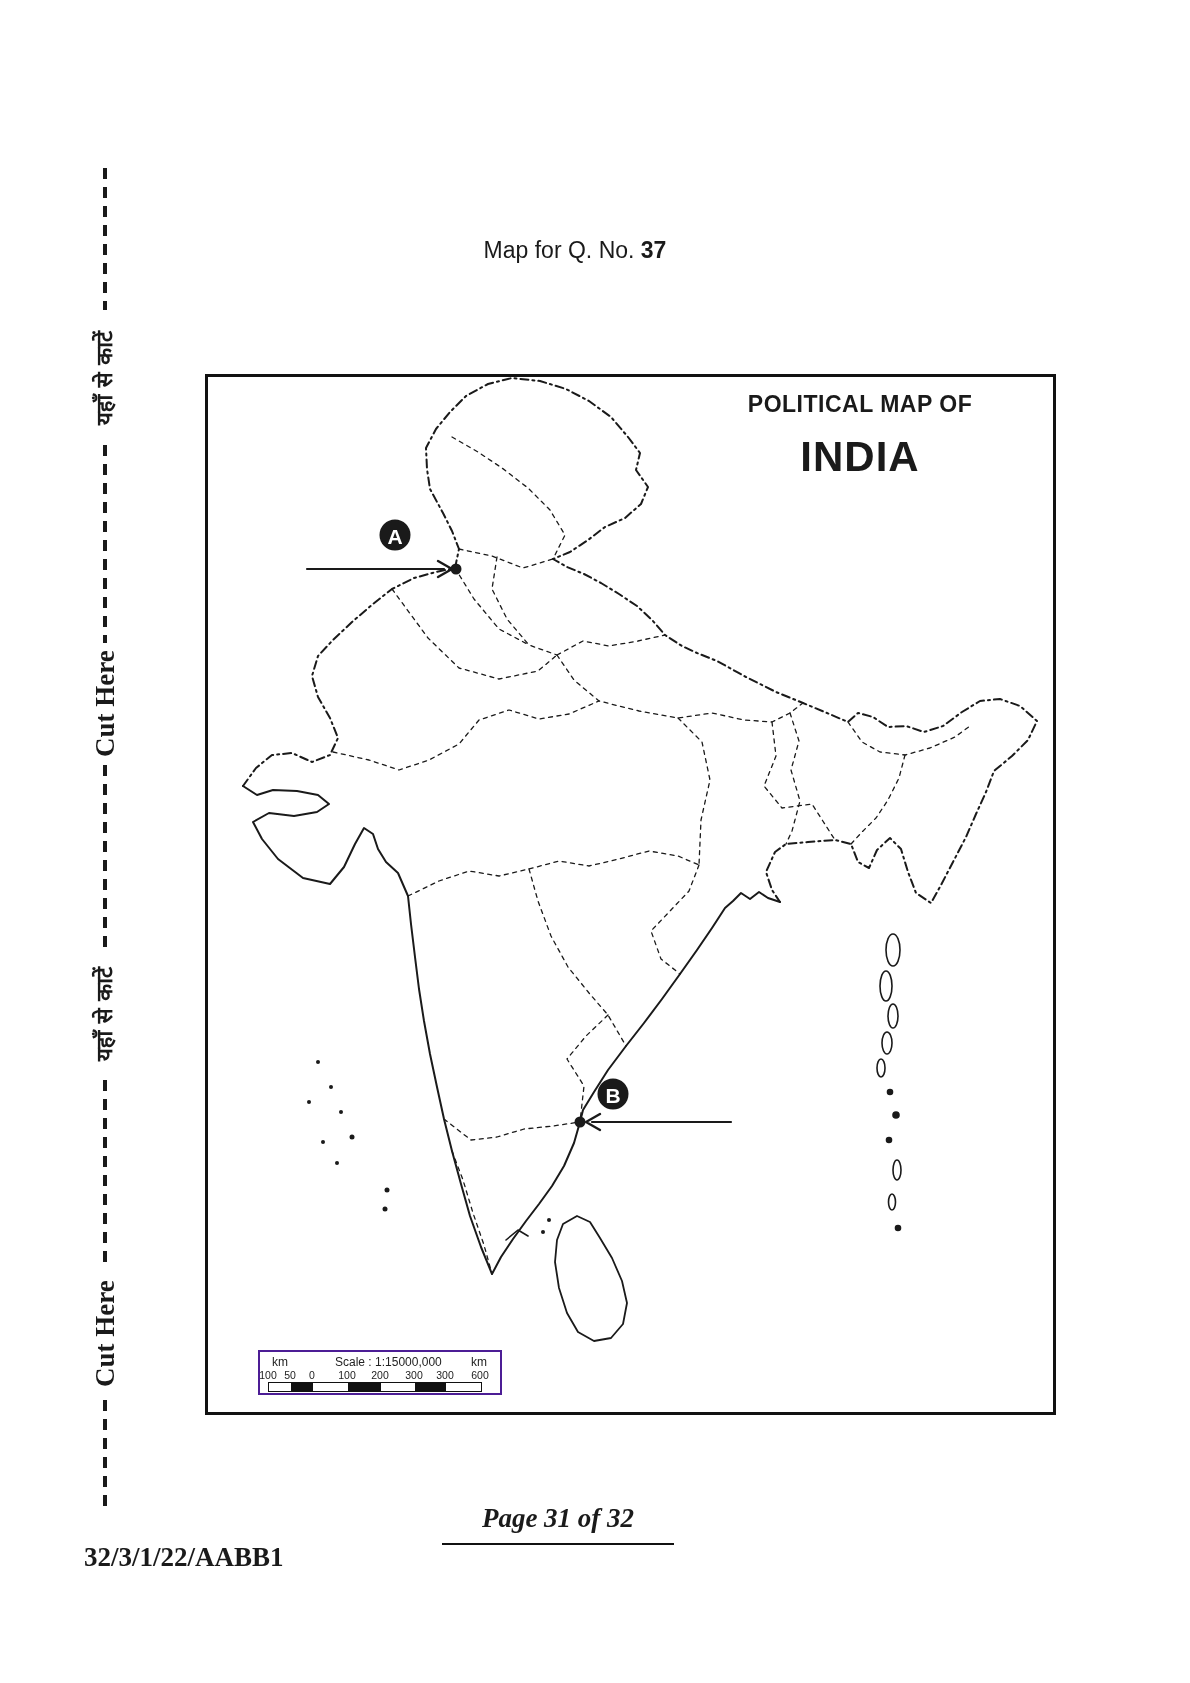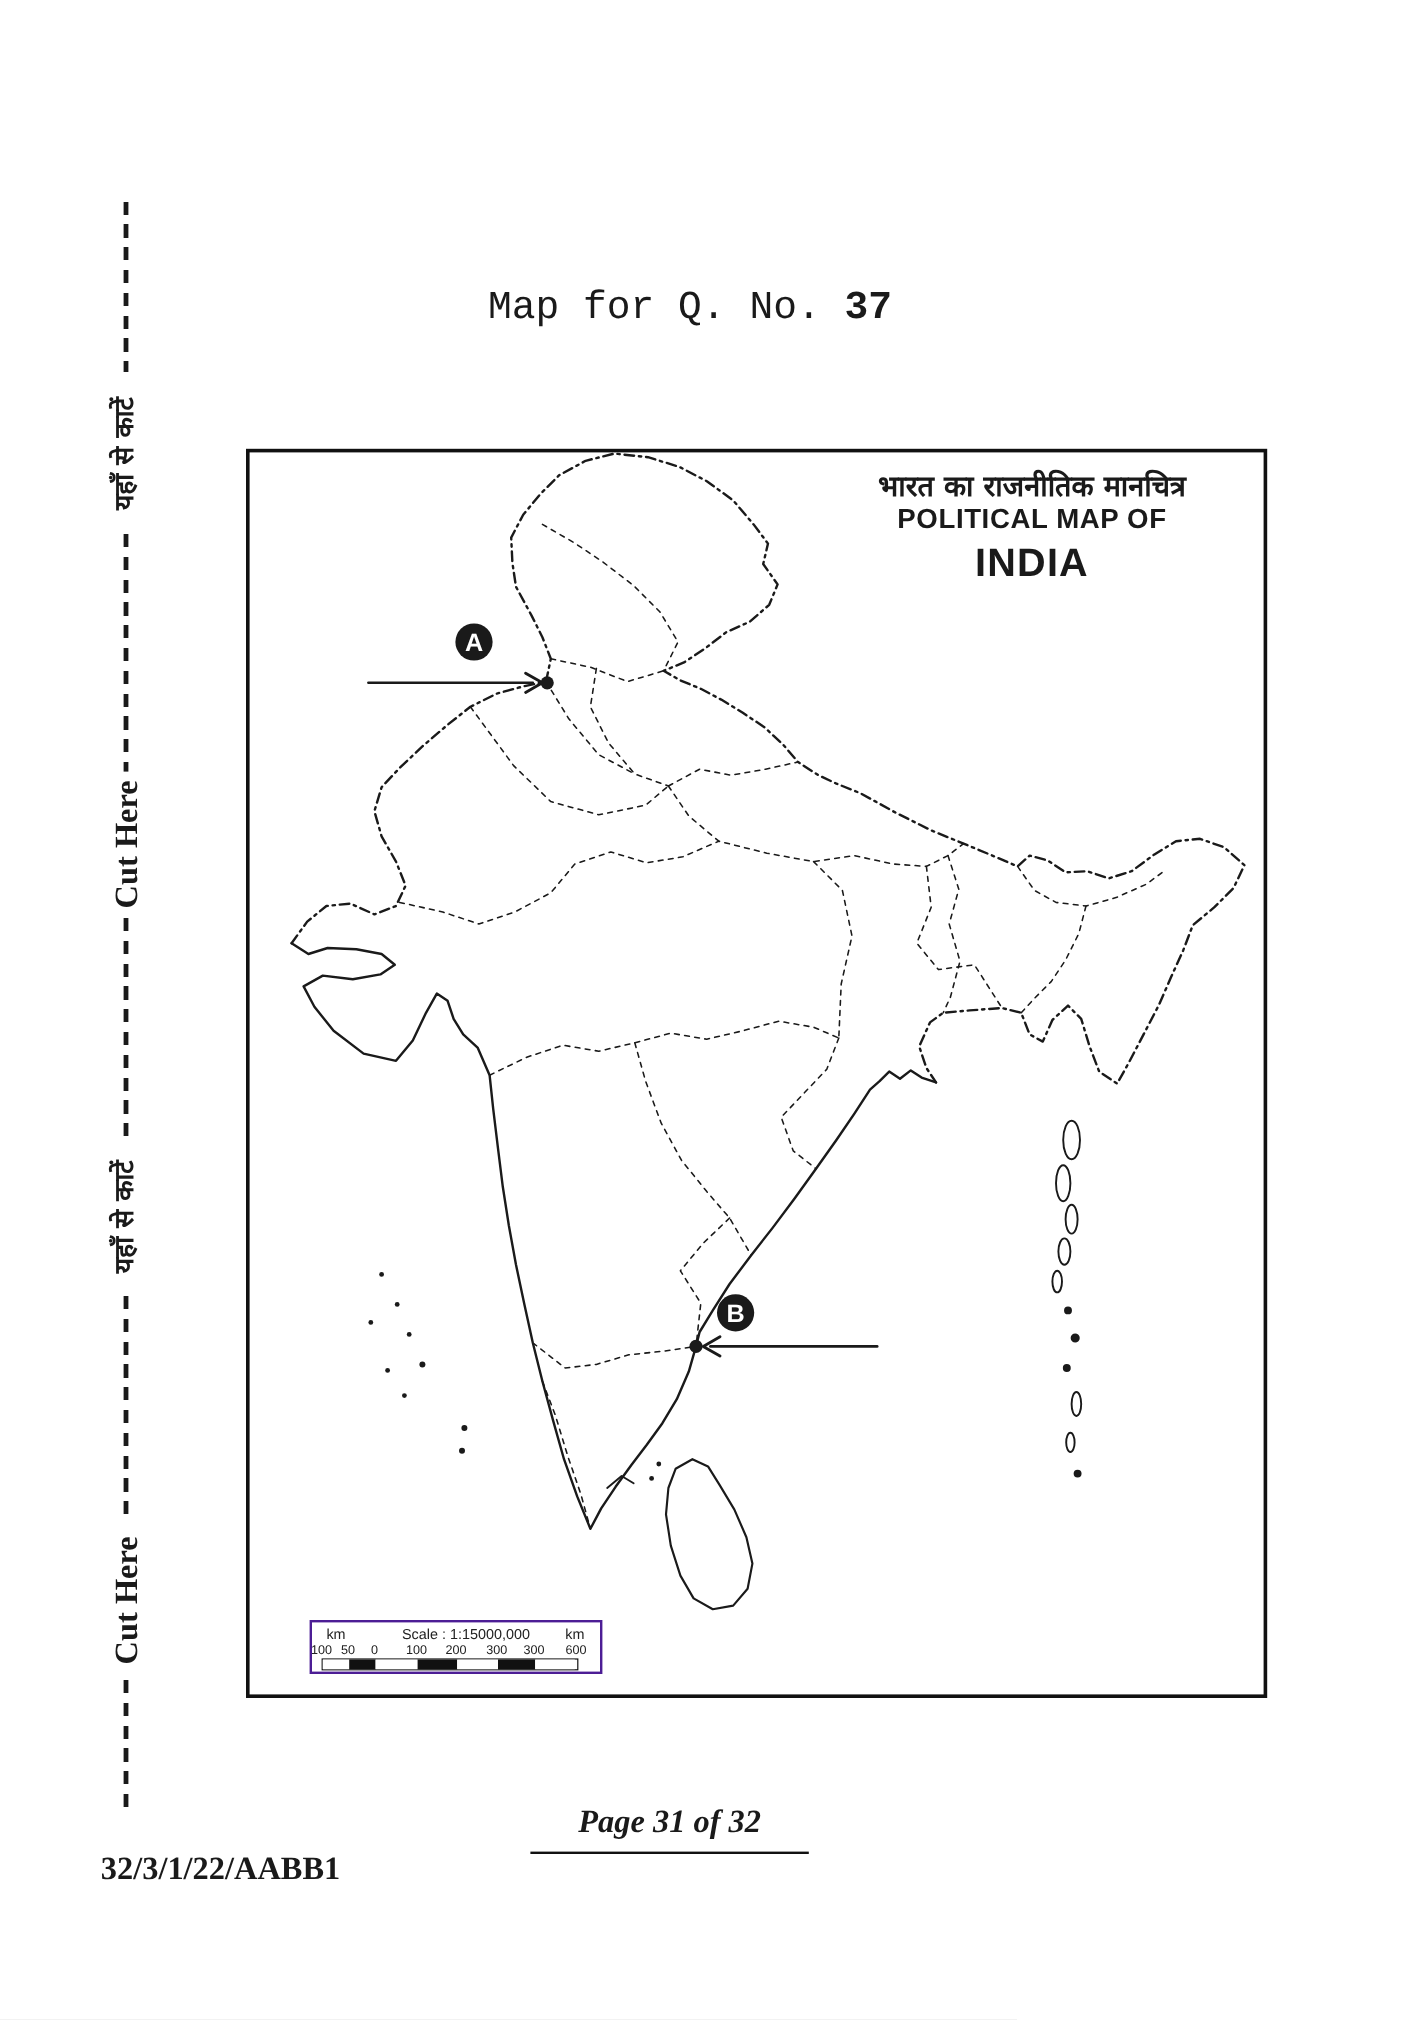--- a/index.html
+++ b/index.html
@@ -22,34 +22,34 @@
     font-size:25px;font-weight:bold;color:#1a1a1a;white-space:nowrap;
     display:flex;align-items:center;justify-content:center;
   }
   .cut-label.en{font-family:"Liberation Serif", serif;font-weight:600;font-size:27px;}
   .cut-label.hi{font-family:"DejaVu Sans", sans-serif;font-size:22px;}
   
   .qtitle{
     position:absolute;left:275px;top:236px;width:600px;text-align:center;line-height:1.25;
   }
   .qtitle .hi{font-size:26px;font-family:"DejaVu Sans", sans-serif;}
-  .qtitle .en{font-size:33px;font-family:Liberation Mono, monospace;}
+  .qtitle .en{font-size:23px;font-family:Liberation Sans, sans-serif;}
   .qtitle .num{font-weight:bold;}
   
   .map-box{
     position:absolute;left:205px;top:374px;width:851px;height:1041px;
     border:3px solid #111;box-sizing:border-box;background:#fff;
   }
   .map-box svg{position:absolute;left:-3px;top:-3px;}
   .map-title{
     position:absolute;right:18px;top:14px;width:350px;text-align:center;line-height:1.18;
   }
   .map-title .hi{font-family:"DejaVu Sans", sans-serif;font-weight:bold;font-size:24px;}
   .map-title .en1{font-family:"Liberation Sans", sans-serif;font-weight:bold;font-size:23px;letter-spacing:.5px;}
-  .map-title .en2{font-family:"Liberation Sans", sans-serif;font-weight:800;font-size:33px;letter-spacing:1px;margin-top:4px;}
+  .map-title .en2{font-family:"Liberation Sans", sans-serif;font-weight:800;font-size:42px;letter-spacing:1px;margin-top:14px;}
   
   .scale-box{
     position:absolute;left:50px;top:973px;width:244px;height:45px;
     border:2px solid #4c1d95;box-sizing:border-box;background:#fff;
     font-family:"Liberation Sans", sans-serif;
   }
   .scale-units span{position:absolute;font-size:12px;color:#222;}
   .unit-left{left:12px;top:3px;}
   .scale-label{left:75px;top:3px;font-size:11.5px;}
   .unit-right{right:13px;top:3px;}
@@ -192,21 +192,20 @@
           <line x1="731" y1="1122" x2="592" y2="1122" stroke-width="2.2"></line>
           <path d="M600,1114 L586,1122 L600,1130" stroke-width="2.4"></path>
           <circle cx="580" cy="1122" r="5.5" fill="#1a1a1a" stroke="none"></circle>
           <circle cx="613" cy="1094" r="15.5" fill="#1a1a1a" stroke="none"></circle>
           <text x="613" y="1095" text-anchor="middle" dominant-baseline="central" fill="#ffffff" stroke="none" font-family="Liberation Sans, sans-serif" font-size="21" font-weight="bold">B</text>
         </g>
       </g>
     </svg>
 
     <div class="map-title">
-      <div class="hi">भारत का राजनीतिक मानचित्र</div>
       <div class="en1">POLITICAL MAP OF</div>
       <div class="en2">INDIA</div>
     </div>
 
     <div class="scale-box">
       <div class="scale-units">
         <span class="unit-left">km</span>
         <span class="scale-label">Scale : 1:15000,000</span>
         <span class="unit-right">km</span>
       </div>

